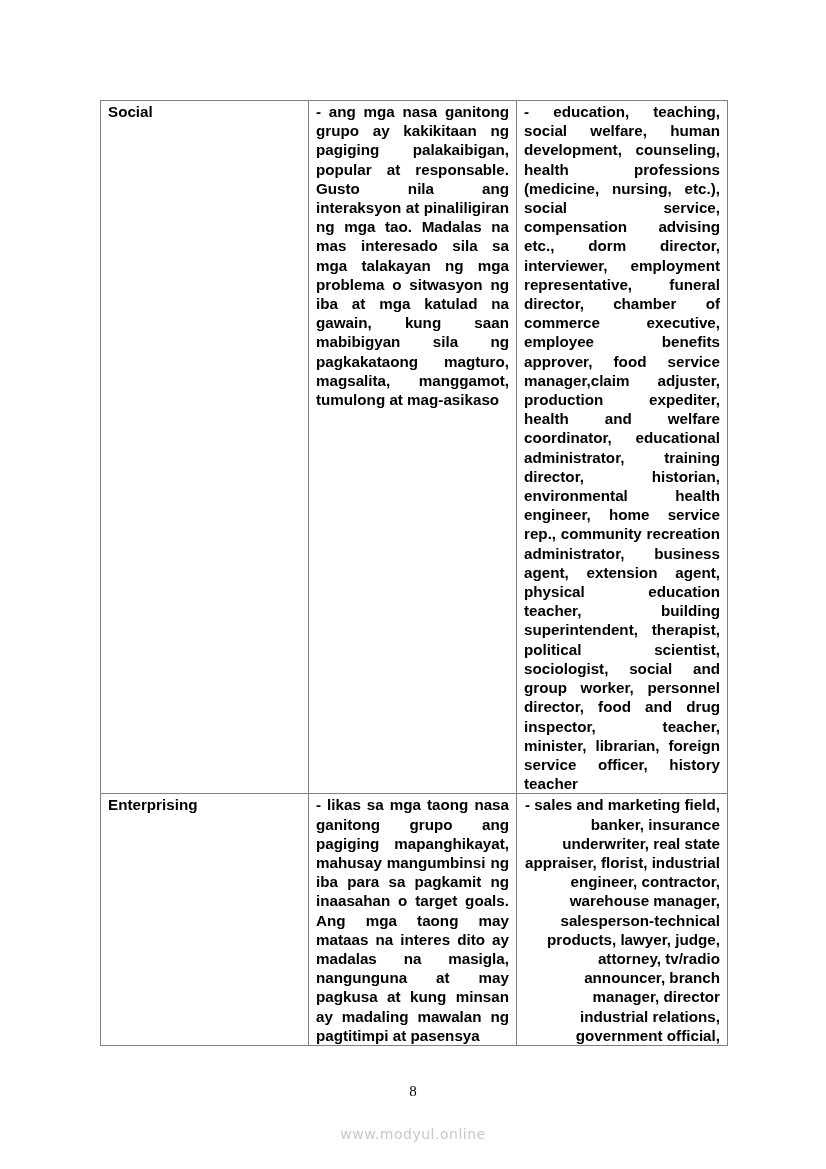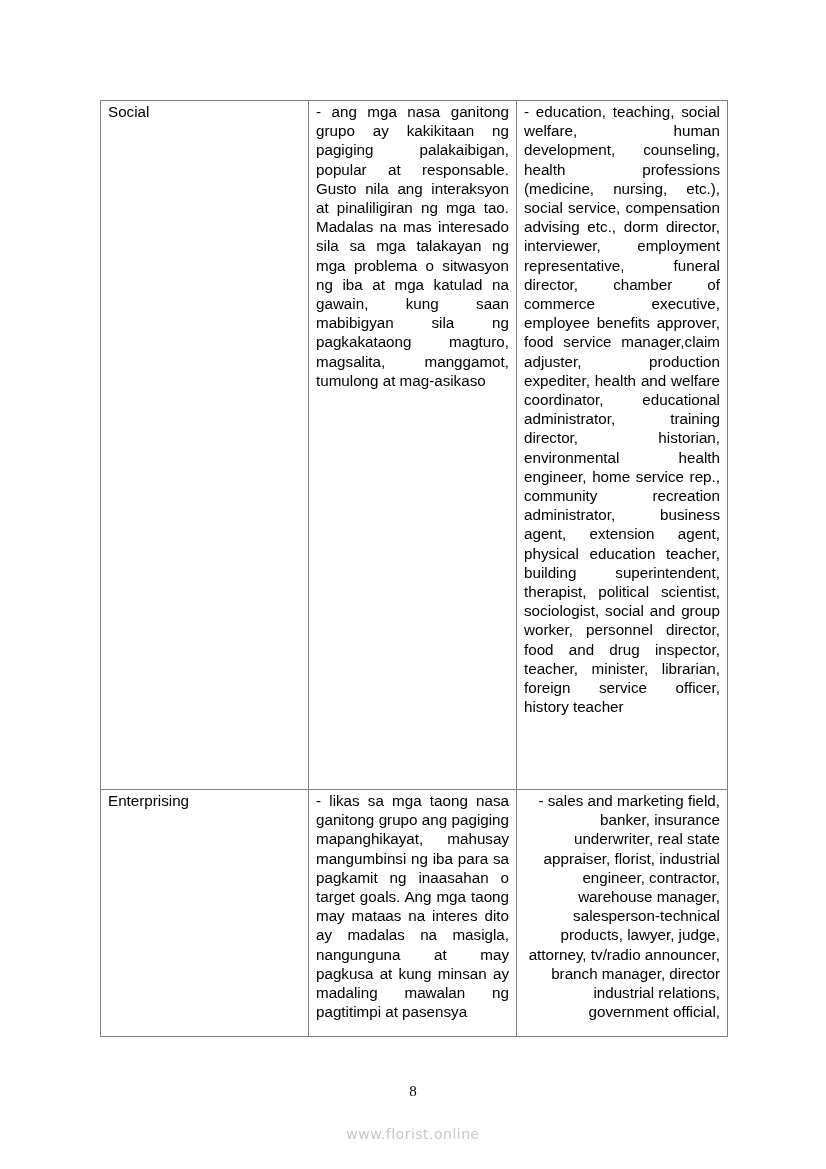--- a/index.html
+++ b/index.html
@@ -12,20 +12,21 @@
     width: 628px;
     font-family: "Liberation Sans", sans-serif;
     font-size: 15.2px;
     line-height: 19.2px;
     color: #000;
   }
   table.grid td {
     border: 1.5px solid #808080;
     vertical-align: top;
     padding: 1px 7px 0 7px;
+    font-weight: bold;
   }
   td.col1 { width: 193px; }
   td.col2 { width: 193px; text-align: justify; }
   td.col3 { width: 196px; text-align: justify; margin-top: 17px; }
   td.col3.left { text-align: right; }
   td .cell-text { display: block; }
   .row-social td { height: 687px; }
   .row-social td.col3 .cell-text { padding-bottom: 0; }
   .row-ent td { height: 245px; }
   .page-num {
@@ -62,14 +63,14 @@
           <span class="cell-text">- likas sa mga taong nasa ganitong grupo ang pagiging mapanghikayat, mahusay mangumbinsi ng iba para sa pagkamit ng inaasahan o target goals. Ang mga taong may mataas na interes dito ay madalas na masigla, nangunguna at may pagkusa at kung minsan ay madaling mawalan ng pagtitimpi at pasensya</span>
         </td>
         <td class="col3 left">
           <span class="cell-text">- sales and marketing field, banker, insurance underwriter, real state appraiser, florist, industrial engineer, contractor, warehouse manager, salesperson-technical products, lawyer, judge, attorney, tv/radio announcer, branch manager, director industrial relations, government official,</span>
         </td>
       </tr>
     </tbody>
   </table>
 
   <div class="page-num">8</div>
-  <div class="watermark">www.florist.online</div>
+  <div class="watermark">www.modyul.online</div>
 </div>
 
 </body></html>

